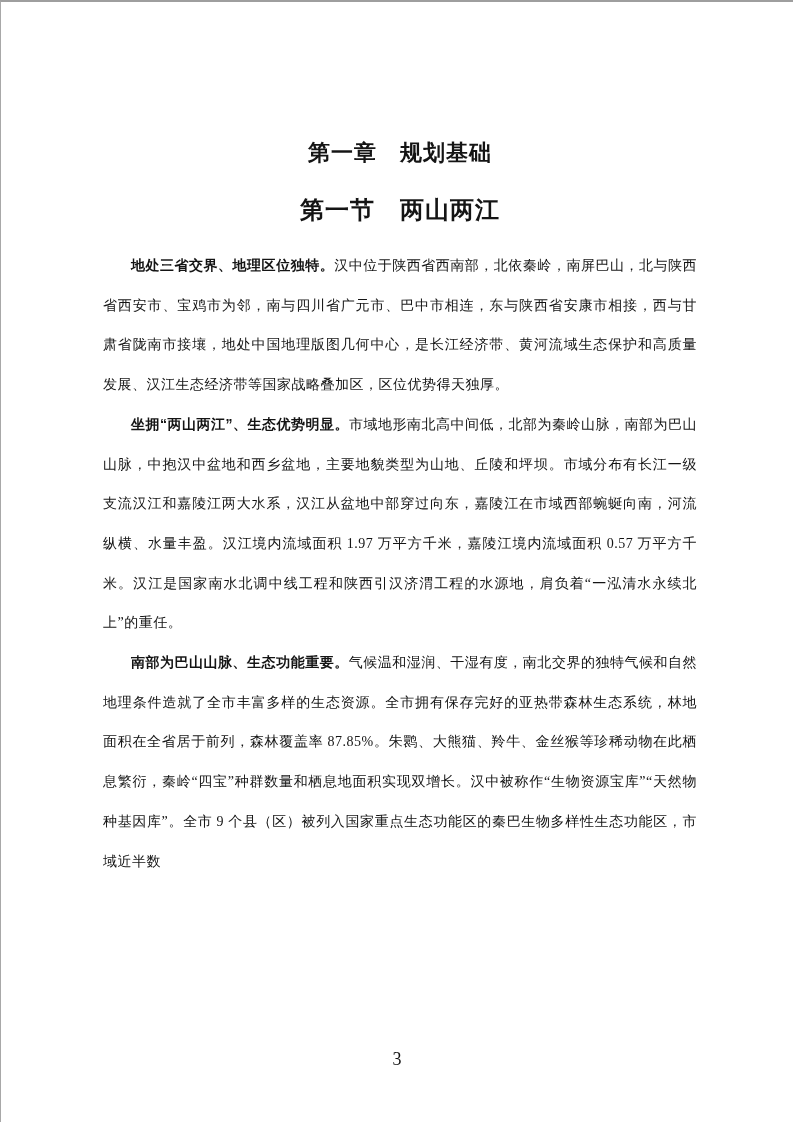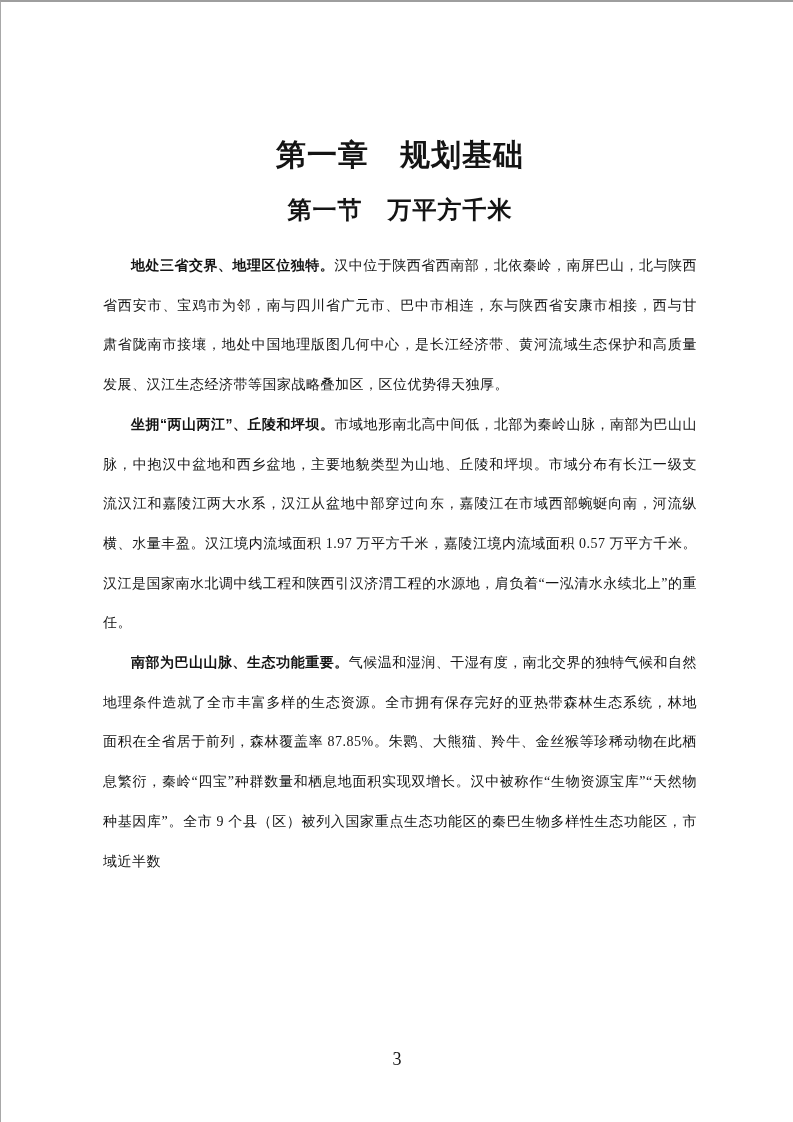--- a/index.html
+++ b/index.html
@@ -17,23 +17,23 @@
     border-left: 1px solid #a8a8a8;
     overflow: hidden;
     color: #141414;
     font-family: "Liberation Serif", "DejaVu Serif", serif;
   }
   .content {
     padding: 136px 96px 0 102px;
   }
   .chapter-title {
     margin: 0;
-    font-family: Liberation Serif, serif;
+    font-family: Liberation Mono, monospace;
     font-weight: bold;
-    font-size: 30px;
+    font-size: 22px;
     line-height: 34px;
     text-align: center;
     letter-spacing: 1px;
   }
   .section-title {
     margin: 24px 0 0 0;
     font-family: "Liberation Sans", "DejaVu Sans", sans-serif;
     font-weight: bold;
     font-size: 24px;
     line-height: 28px;
@@ -67,24 +67,24 @@
   }
 </style>
 </head>
 <body>
 
 <div class="page">
   <div class="content">
 
     <h1 class="chapter-title">第一章　规划基础</h1>
 
-    <h2 class="section-title">第一节　万平方千米</h2>
+    <h2 class="section-title">第一节　两山两江</h2>
 
     <p class="body-para"><span class="lead">地处三省交界、地理区位独特。</span><span>汉中位于陕西省西南部，北依秦岭，南屏巴山，北与陕西省西安市、宝鸡市为邻，南与四川省广元市、巴中市相连，东与陕西省安康市相接，西与甘肃省陇南市接壤，地处中国地理版图几何中心，是长江经济带、黄河流域生态保护和高质量发展、汉江生态经济带等国家战略叠加区，区位优势得天独厚。</span></p>
 
-    <p class="body-para"><span class="lead">坐拥“两山两江”、丘陵和坪坝。</span><span>市域地形南北高中间低，北部为秦岭山脉，南部为巴山山脉，中抱汉中盆地和西乡盆地，主要地貌类型为山地、丘陵和坪坝。市域分布有长江一级支流汉江和嘉陵江两大水系，汉江从盆地中部穿过向东，嘉陵江在市域西部蜿蜒向南，河流纵横、水量丰盈。汉江境内流域面积 1.97 万平方千米，嘉陵江境内流域面积 0.57 万平方千米。汉江是国家南水北调中线工程和陕西引汉济渭工程的水源地，肩负着“一泓清水永续北上”的重任。</span></p>
+    <p class="body-para"><span class="lead">坐拥“两山两江”、生态优势明显。</span><span>市域地形南北高中间低，北部为秦岭山脉，南部为巴山山脉，中抱汉中盆地和西乡盆地，主要地貌类型为山地、丘陵和坪坝。市域分布有长江一级支流汉江和嘉陵江两大水系，汉江从盆地中部穿过向东，嘉陵江在市域西部蜿蜒向南，河流纵横、水量丰盈。汉江境内流域面积 1.97 万平方千米，嘉陵江境内流域面积 0.57 万平方千米。汉江是国家南水北调中线工程和陕西引汉济渭工程的水源地，肩负着“一泓清水永续北上”的重任。</span></p>
 
     <p class="body-para"><span class="lead">南部为巴山山脉、生态功能重要。</span><span>气候温和湿润、干湿有度，南北交界的独特气候和自然地理条件造就了全市丰富多样的生态资源。全市拥有保存完好的亚热带森林生态系统，林地面积在全省居于前列，森林覆盖率 87.85%。朱鹮、大熊猫、羚牛、金丝猴等珍稀动物在此栖息繁衍，秦岭“四宝”种群数量和栖息地面积实现双增长。汉中被称作“生物资源宝库”“天然物种基因库”。全市 9 个县（区）被列入国家重点生态功能区的秦巴生物多样性生态功能区，市域近半数</span></p>
 
   </div>
 
   <div class="page-number">3</div>
 </div>
 
 </body></html>

